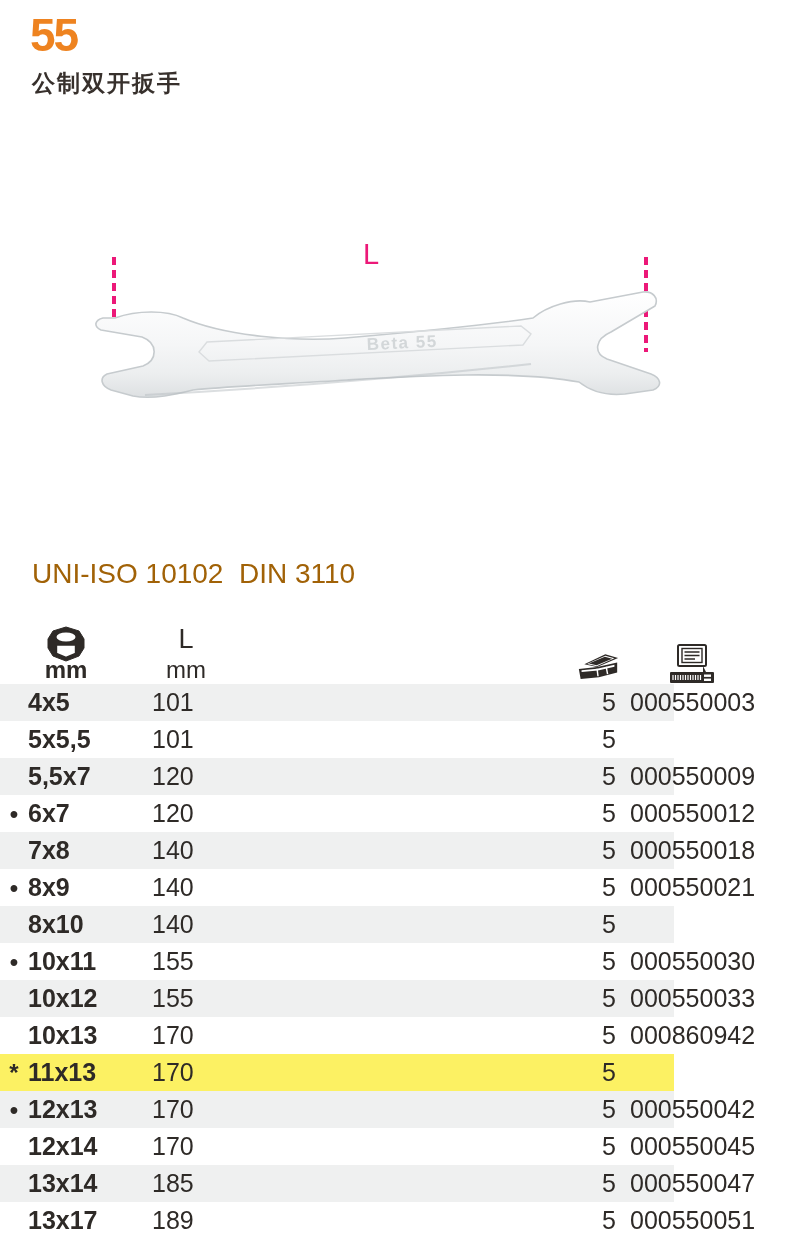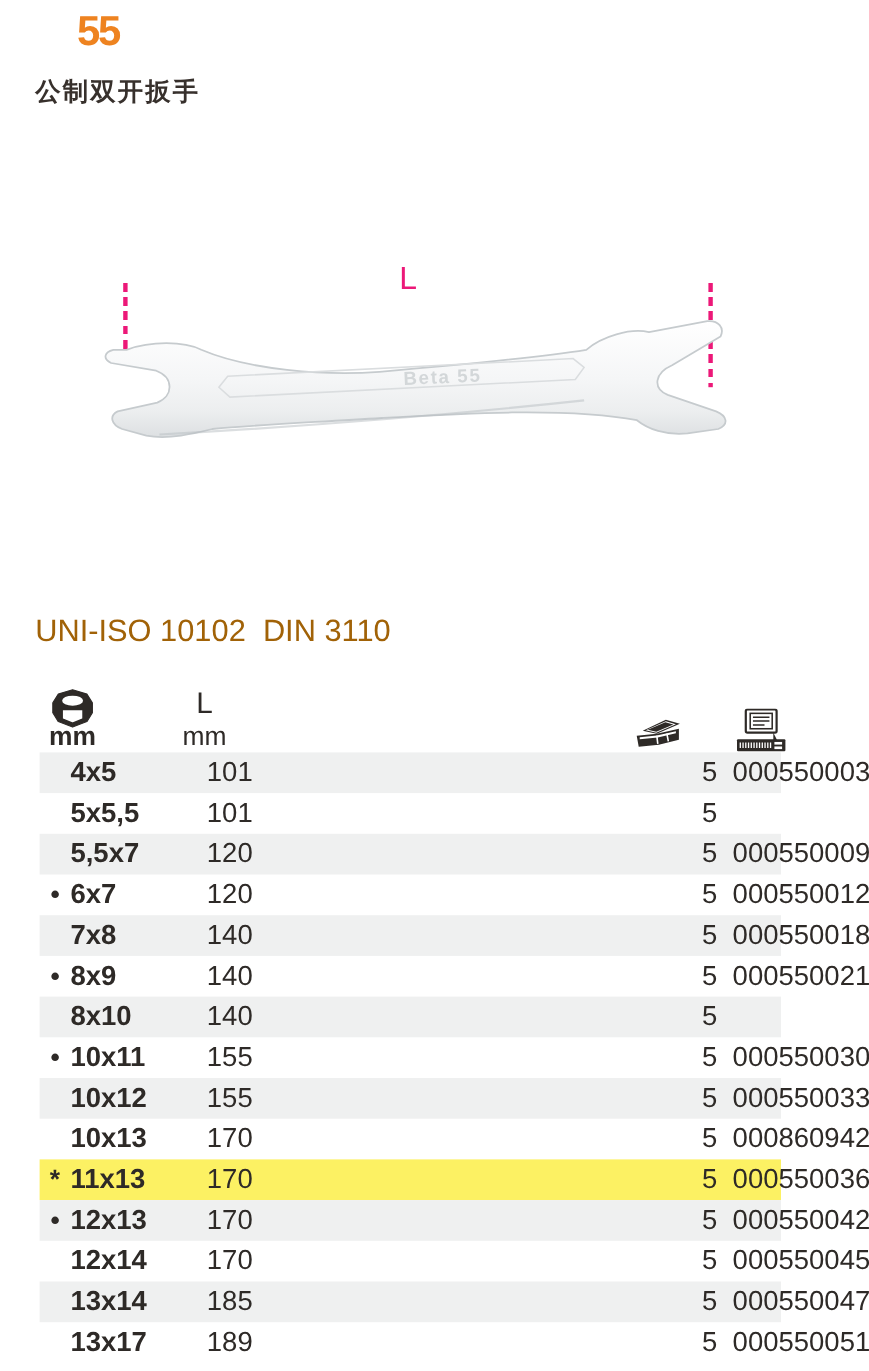--- a/index.html
+++ b/index.html
@@ -2,23 +2,22 @@
 <html><head>
 <meta charset="utf-8">
 <style>
   * { margin:0; padding:0; box-sizing:border-box; }
   html,body { width:790px; height:1246px; background:#ffffff; overflow:hidden; }
   body { position:relative; font-family:"Liberation Sans", sans-serif; color:#2e2a27; }
 
   
   .section-number {
     position:absolute; left:30px; top:8px;
-    font-size:38px; font-weight:800; letter-spacing:-2px;
+    font-size:46px; font-weight:800; letter-spacing:-2px;
     color:#ee8320;
-    margin-left:40px;
   }
   .page-title {
     position:absolute; left:32px; top:68px;
     font-size:23px; font-weight:600; color:#37302c;
     letter-spacing:2px;
   }
 
   
   .figure { position:absolute; left:0; top:0; width:790px; height:430px; }
   .dim-label {
@@ -46,21 +45,21 @@
                font-size:24px; font-weight:700; }
   .len-label { position:absolute; left:150px; top:4px; width:72px; text-align:center;
                font-size:27px; font-weight:400; }
   .len-unit  { position:absolute; left:150px; top:36px; width:72px; text-align:center;
                font-size:24px; font-weight:400; }
   .box-icon-box  { position:absolute; left:577px; top:32px; width:42px; height:32px; }
   .term-icon-box { position:absolute; left:669px; top:24px; width:46px; height:42px; }
 
   
   .tbody { position:absolute; left:0; top:684px; width:790px; }
-  .row { position:relative; width:674px; height:37px; font-size:25px; line-height:37px;margin-left:36px; }
+  .row { position:relative; width:674px; height:37px; font-size:25px; line-height:37px; }
   .row.shaded { background:#eff0f0; }
   .cell { position:absolute; top:0; height:37px; white-space:nowrap; }
   .cell.marker { left:2px;  width:24px; text-align:center; font-weight:700; font-size:24px; }
   .cell.size   { left:28px; font-weight:700; }
   .cell.len    { left:152px; font-weight:400; }
   .cell.qty    { left:500px; width:116px; text-align:right; font-weight:400; }
   .cell.code   { left:630px; font-weight:400;text-align:center; }
 </style>
 </head>
 <body>
@@ -210,21 +209,20 @@
     <span class="cell size">10x13</span>
     <span class="cell len">170</span>
     <span class="cell qty">5</span>
     <span class="cell code">000860942</span>
   </div>
     <div class="row" style="background: rgb(252, 241, 99);">
     <span class="cell marker">*</span>
     <span class="cell size">11x13</span>
     <span class="cell len">170</span>
     <span class="cell qty">5</span>
-    <span class="cell code">000550036</span>
   </div>
     <div class="row shaded">
     <span class="cell marker">•</span>
     <span class="cell size">12x13</span>
     <span class="cell len">170</span>
     <span class="cell qty">5</span>
     <span class="cell code">000550042</span>
   </div>
     <div class="row">
     <span class="cell marker"></span>

